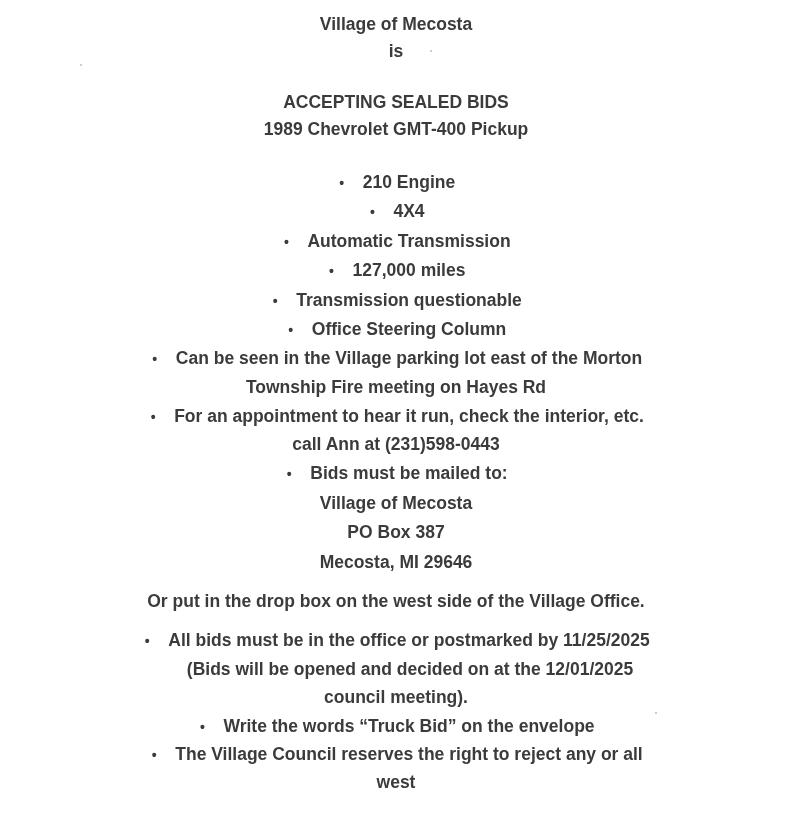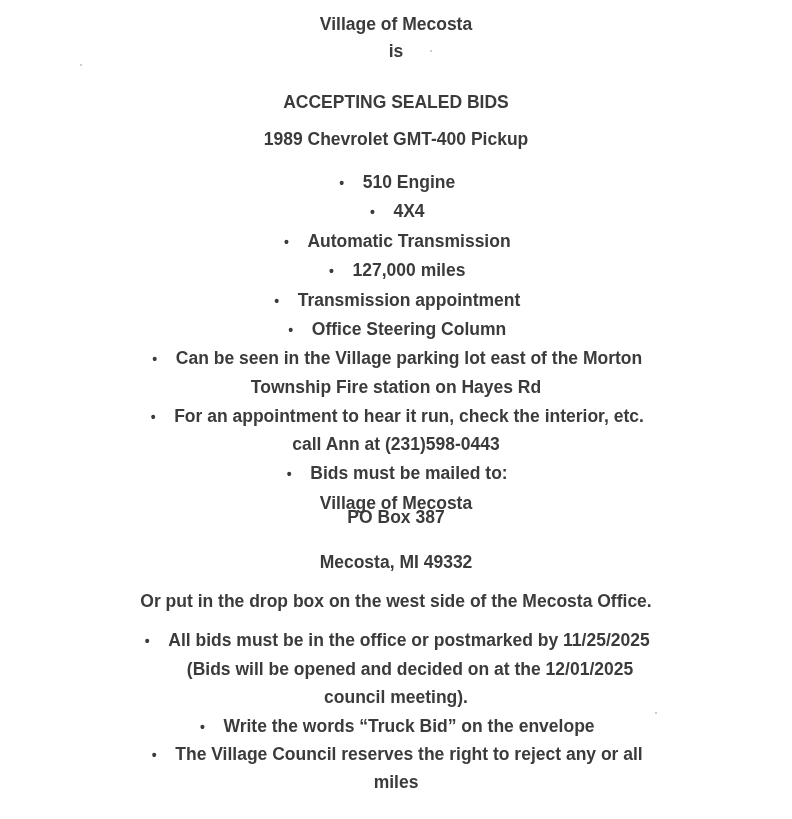--- a/index.html
+++ b/index.html
@@ -9,43 +9,43 @@
     .bul::before { content: "\2022"; display: inline-block; width: 10px; margin-right: 16px; font-size: 14px; }
     .speck { position: absolute; width: 2px; height: 2px; background: #bbb; border-radius: 1px; }
   </style>
 </head>
 <body>
 
 <div>
   <div class="line" style="top:13px">Village of Mecosta</div>
   <div class="line" style="top:40px">is</div>
   <div class="line" style="top:91px">ACCEPTING SEALED BIDS</div>
-  <div class="line" style="top:128px">1989 Chevrolet GMT-400 Pickup</div>
+  <div class="line" style="top:118px">1989 Chevrolet GMT-400 Pickup</div>
 
-  <div class="line bul" style="top:171px">510 Engine</div>
+  <div class="line bul" style="top:171px">210 Engine</div>
   <div class="line bul" style="top:200px">4X4</div>
   <div class="line bul" style="top:230px">Automatic Transmission</div>
   <div class="line bul" style="top:259px">127,000 miles</div>
-  <div class="line bul" style="top:289px">Transmission appointment</div>
+  <div class="line bul" style="top:289px">Transmission questionable</div>
   <div class="line bul" style="top:318px">Office Steering Column</div>
 
   <div class="line bul" style="top:347px">Can be seen in the Village parking lot east of the Morton</div>
-  <div class="line" style="top:376px">Township Fire station on Hayes Rd</div>
+  <div class="line" style="top:376px">Township Fire meeting on Hayes Rd</div>
   <div class="line bul" style="top:405px">For an appointment to hear it run, check the interior, etc.</div>
   <div class="line" style="top:433px">call Ann at (231)598-0443</div>
   <div class="line bul" style="top:462px">Bids must be mailed to:</div>
   <div class="line" style="top:492px">Village of Mecosta</div>
-  <div class="line" style="top:506px">PO Box 387</div>
-  <div class="line" style="top:551px">Mecosta, MI 49332</div>
+  <div class="line" style="top:521px">PO Box 387</div>
+  <div class="line" style="top:551px">Mecosta, MI 29646</div>
 
-  <div class="line" style="top:590px">Or put in the drop box on the west side of the Mecosta Office.</div>
+  <div class="line" style="top:590px">Or put in the drop box on the west side of the Village Office.</div>
 
   <div class="line bul" style="top:629px">All bids must be in the office or postmarked by 11/25/2025</div>
   <div class="line" style="top:658px; padding-left:28px; box-sizing:border-box">(Bids will be opened and decided on at the 12/01/2025</div>
   <div class="line" style="top:686px">council meeting).</div>
   <div class="line bul" style="top:715px">Write the words “Truck Bid” on the envelope</div>
   <div class="line bul" style="top:743px">The Village Council reserves the right to reject any or all</div>
-  <div class="line" style="top:771px">miles</div>
+  <div class="line" style="top:771px">west</div>
 
   <div class="speck" style="left:80px; top:64px"></div>
   <div class="speck" style="left:430px; top:50px"></div>
   <div class="speck" style="left:655px; top:712px"></div>
 </div>
 
 </body></html>

